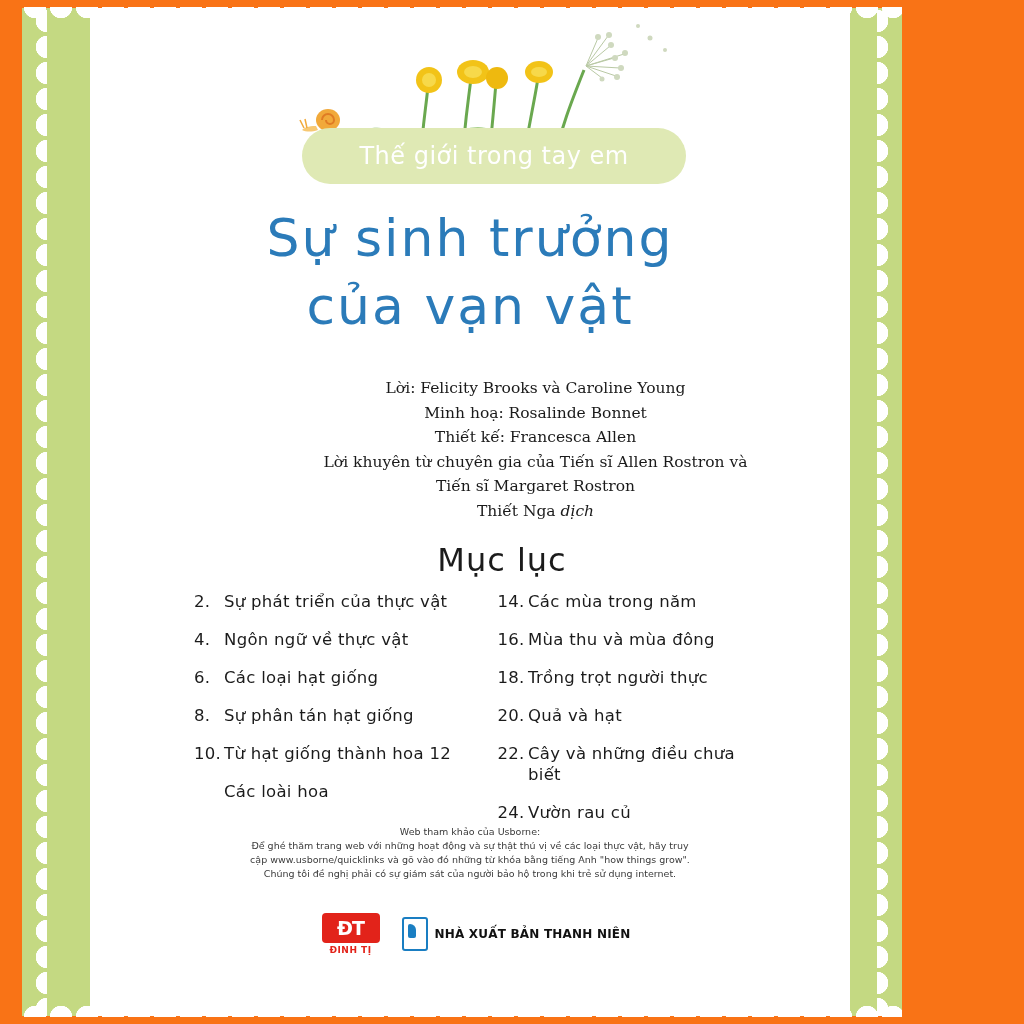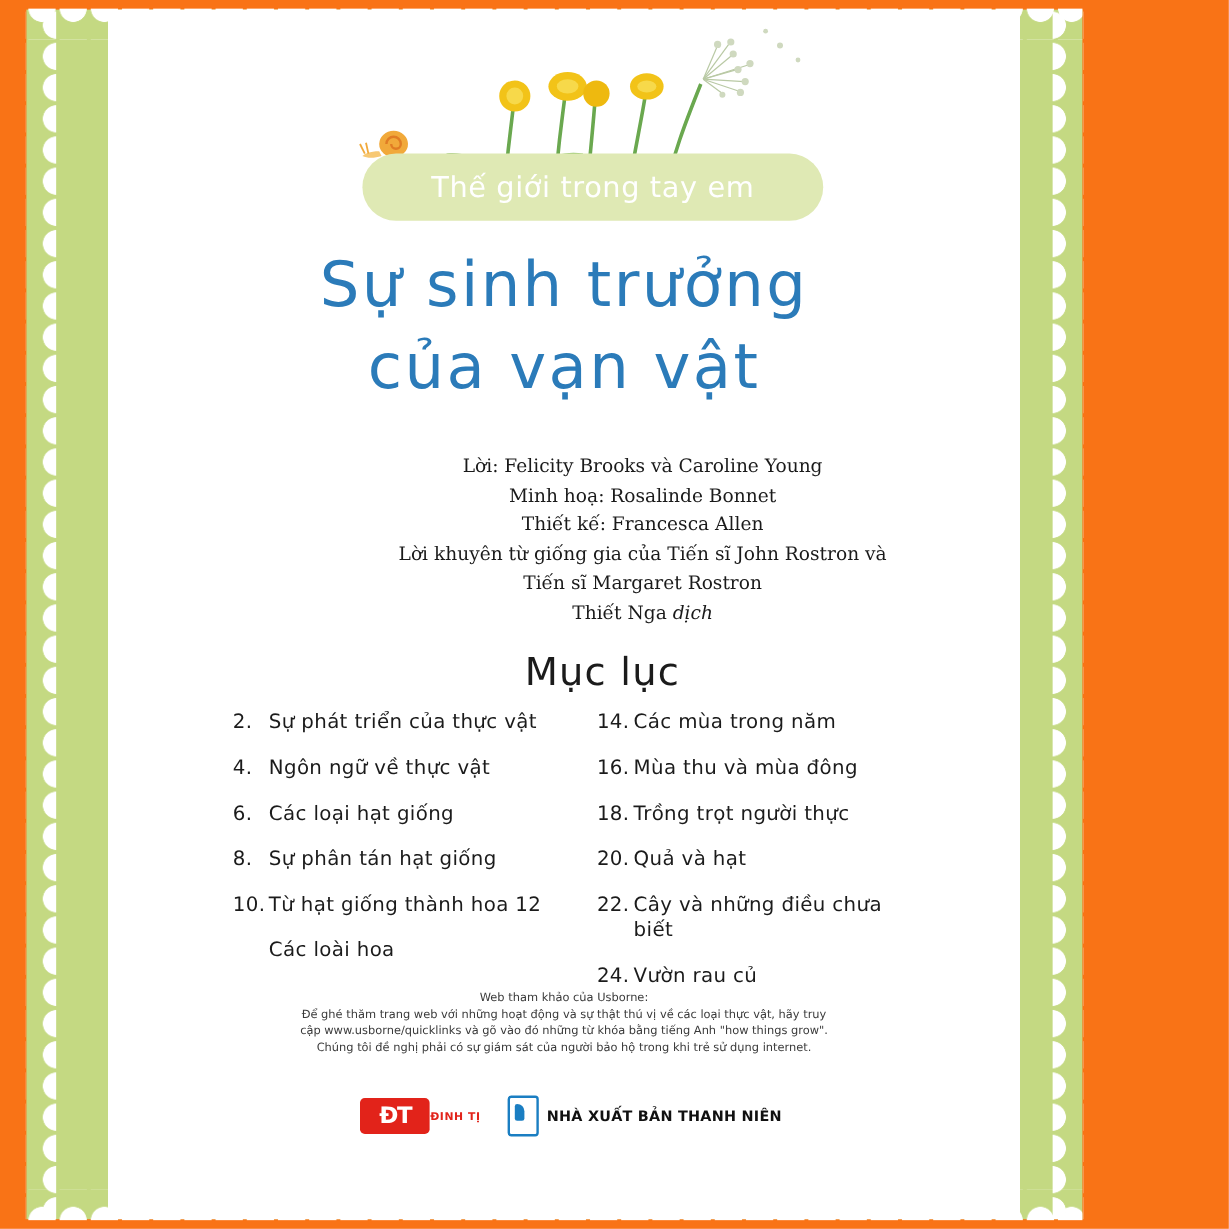--- a/index.html
+++ b/index.html
@@ -206,21 +206,21 @@
     left: 0;
     top: 905px;
     width: 760px;
     display: flex;
     align-items: center;
     justify-content: center;
     gap: 22px;
   }
   .logo-dinhti {
     display: flex;
-    flex-direction: row;
+    flex-direction: column;
     align-items: center;
     margin-left: 12px;
   }
   .logo-dinhti-mark {
     width: 58px;
     height: 30px;
     background: #e2231a;
     border-radius: 4px;
     display: flex;
     align-items: center;
@@ -344,21 +344,21 @@
 
     <div class="title">
       <span>Sự sinh trưởng</span>
       <span class="title-line2">của vạn vật</span>
     </div>
 
     <div class="credits">
       <div>Lời: Felicity Brooks và Caroline Young</div>
       <div>Minh hoạ: Rosalinde Bonnet</div>
       <div>Thiết kế: Francesca Allen</div>
-      <div>Lời khuyên từ giống gia của Tiến sĩ John Rostron và</div>
+      <div>Lời khuyên từ chuyên gia của Tiến sĩ Allen Rostron và</div>
       <div>Tiến sĩ Margaret Rostron</div>
       <div>
         <span>Thiết Nga </span><span class="it">dịch</span>
       </div>
     </div>
 
     <div class="toc-heading">Mục lục</div>
 
     <div class="toc">
       <div class="toc-col toc-col-left">

